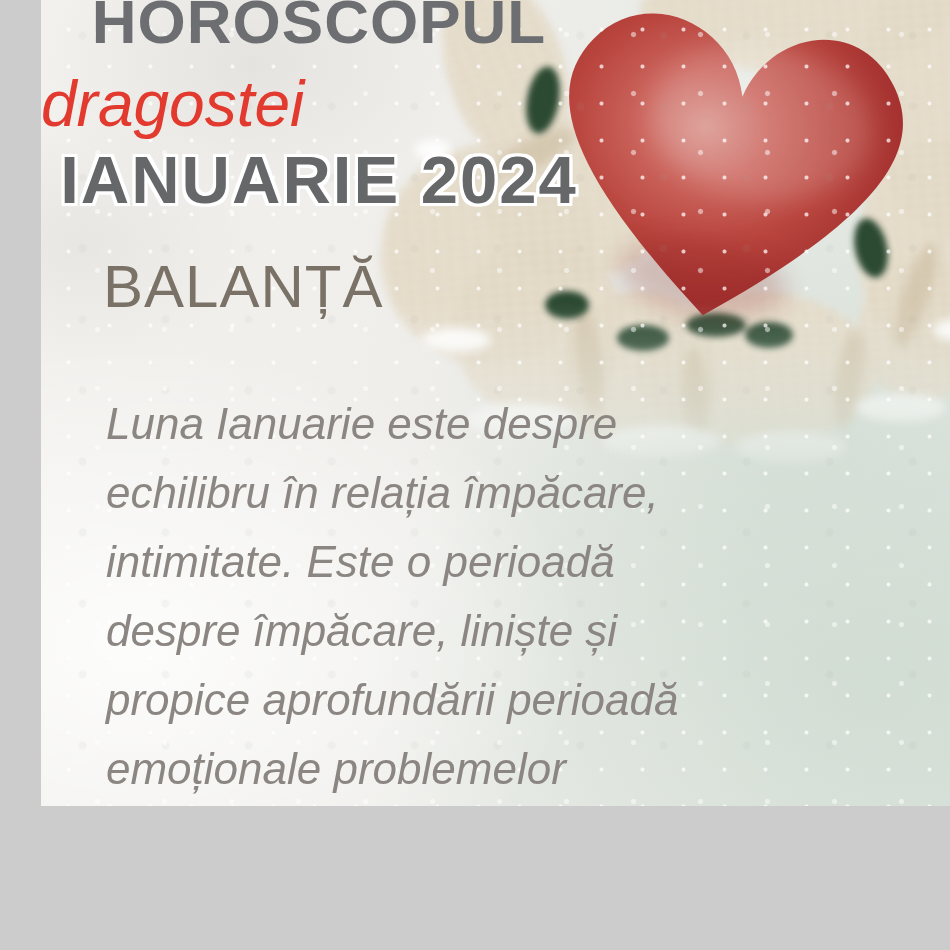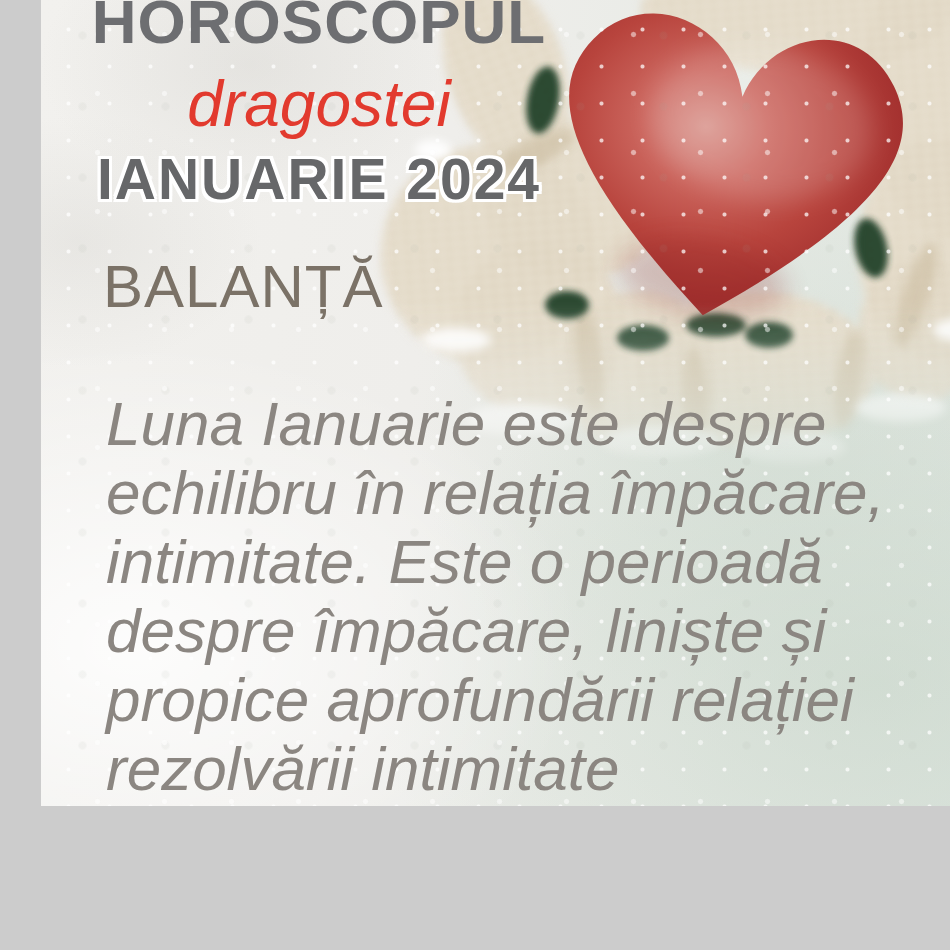--- a/index.html
+++ b/index.html
@@ -42,41 +42,41 @@
     background-position:7px 11px,23px 5px,0 0;
   }
   
   .txt{position:absolute;z-index:5;white-space:nowrap;}
   .t1{
     top:-9px;left:0;width:556px;text-align:center;
     font-weight:700;font-size:62px;line-height:62px;
     letter-spacing:1px;color:#6d6e71;
   }
   .t2{
-    top:72px;left:0;width:556px;text-align:center;
+    top:72px;left:0;width:556px;
     font-style:italic;font-size:64px;line-height:64px;
     color:#e23a2e;
   }
   .t3{
     top:146px;left:0;width:556px;text-align:center;
-    font-weight:700;font-size:57px;line-height:67px;
+    font-weight:700;font-size:67px;line-height:67px;
     letter-spacing:2px;color:#666769;
     text-shadow:
       -3px -3px 0 #fff, 0 -3px 0 #fff, 3px -3px 0 #fff,
       -3px  0   0 #fff, 3px  0   0 #fff,
       -3px  3px 0 #fff, 0  3px 0 #fff, 3px 3px 0 #fff;
   }
   .sign{
     top:257px;left:62px;
     font-size:60px;line-height:60px;letter-spacing:1px;
     color:#7b7267;
   }
   .body{
     top:389px;left:65px;
-    font-style:italic;font-size:62px;line-height:69px;
+    font-style:italic;font-size:44px;line-height:69px;
     color:#8b8681;
   }
   .body div{white-space:nowrap;}
 </style>
 </head>
 <body>
 
 <div class="poster">
 
   <div class="bg"></div>
@@ -164,17 +164,17 @@
     <div class="txt t3">IANUARIE 2024</div>
   </header>
 
   <div class="txt sign">BALANȚĂ</div>
 
   <div class="txt body">
     <div>Luna Ianuarie este despre</div>
     <div>echilibru în relația împăcare,</div>
     <div>intimitate. Este o perioadă</div>
     <div>despre împăcare, liniște și</div>
-    <div>propice aprofundării relației</div>
-    <div>rezolvării intimitate</div>
+    <div>propice aprofundării perioadă</div>
+    <div>emoționale problemelor</div>
   </div>
 
 </div>
 
 </body></html>

